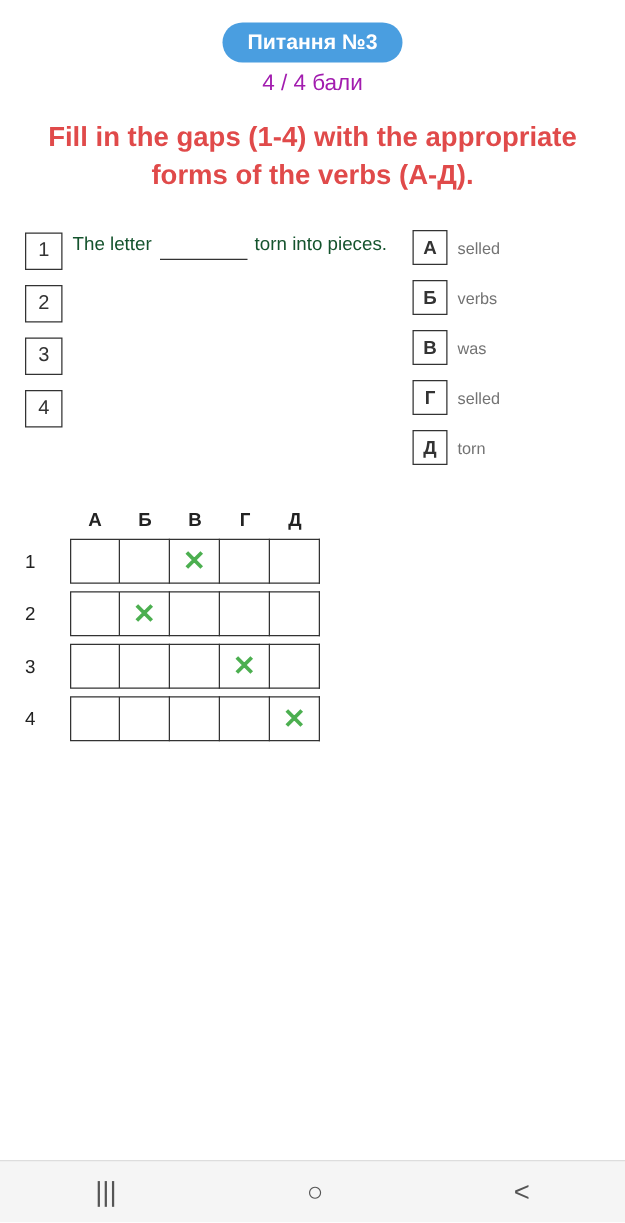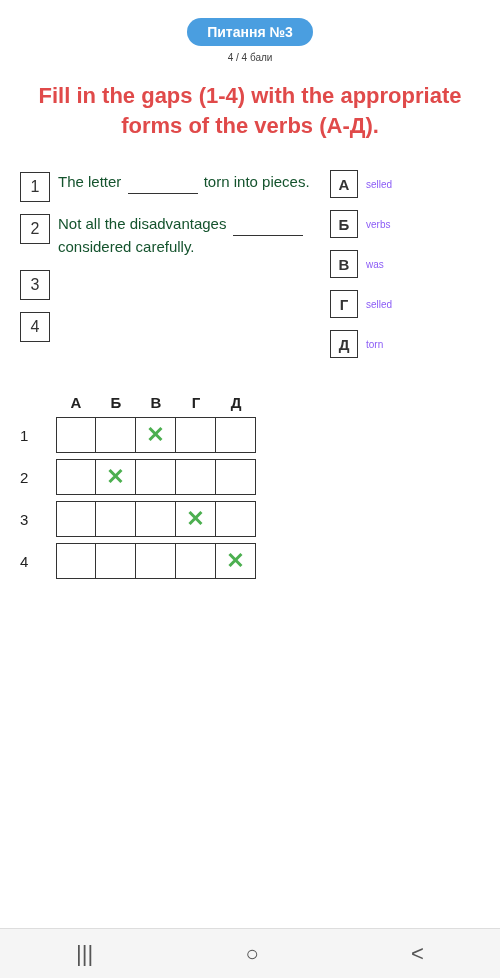--- a/index.html
+++ b/index.html
@@ -20,32 +20,32 @@
       max-width: 500px;
       padding: 0 20px 20px;
       flex: 1;
     }
 
     .header-badge {
       background: #4a9ee0;
       color: #fff;
       border-radius: 20px;
       padding: 6px 20px;
-      font-size: 14px;
+      font-size: 17px;
       font-weight: bold;
       margin: 18px auto 6px;
       display: block;
       text-align: center;
       width: fit-content;
     }
 
     .score {
       text-align: center;
-      color: #404040;
-      font-size: 10px;
+      color: #a21caf;
+      font-size: 18px;
       margin-bottom: 18px;
     }
 
     .question-title {
       text-align: center;
       color: #e04a4a;
       font-size: 22px;
       font-weight: bold;
       line-height: 1.35;
       margin-bottom: 30px;
@@ -124,22 +124,22 @@
       display: flex;
       align-items: center;
       justify-content: center;
       font-size: 15px;
       font-weight: bold;
       color: #333;
       flex-shrink: 0;
     }
 
     .answer-text {
-      font-size: 10px;
-      color: #8b5cf6;
+      font-size: 13px;
+      color: #737373;
       text-align: right;
     }
 
     
     .answer-grid-section {
       width: 100%;
       margin-top: 10px;
     }
 
     .grid-header-row {
@@ -229,23 +229,20 @@
 
       <div class="question-item">
         <div class="question-number">1</div>
         <div class="question-text">
           The letter <span class="blank">&nbsp;</span> torn into pieces.
         </div>
       </div>
 
       <div class="question-item">
         <div class="question-number">2</div>
-        <div class="question-text">
-          Not all the disadvantages <span class="blank">&nbsp;</span> considered carefully.
-        </div>
       </div>
 
       <div class="question-item">
         <div class="question-number">3</div>
       </div>
 
       <div class="question-item">
         <div class="question-number">4</div>
       </div>
     </div>

